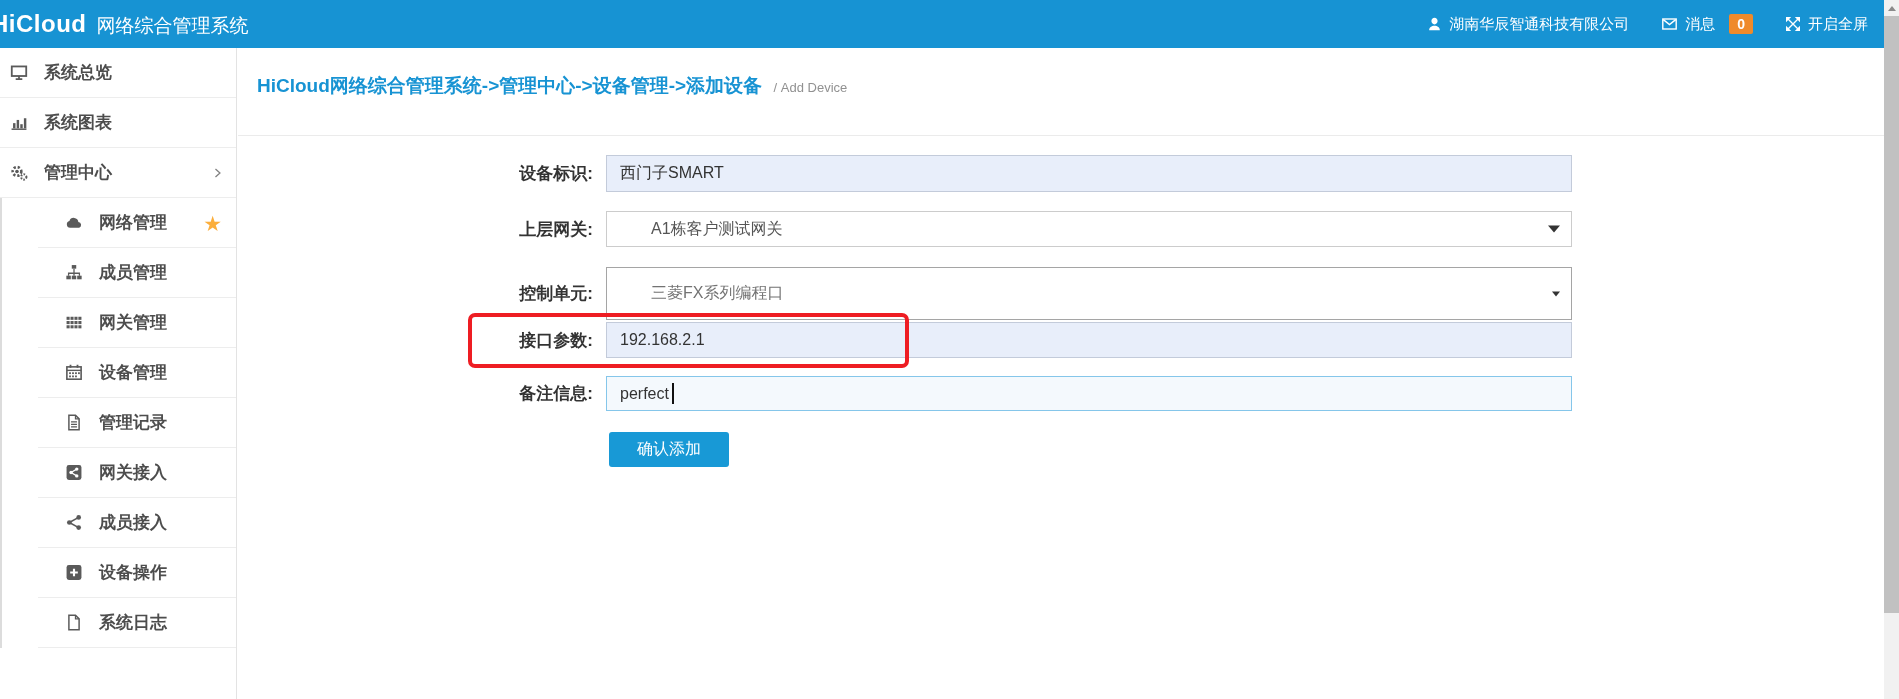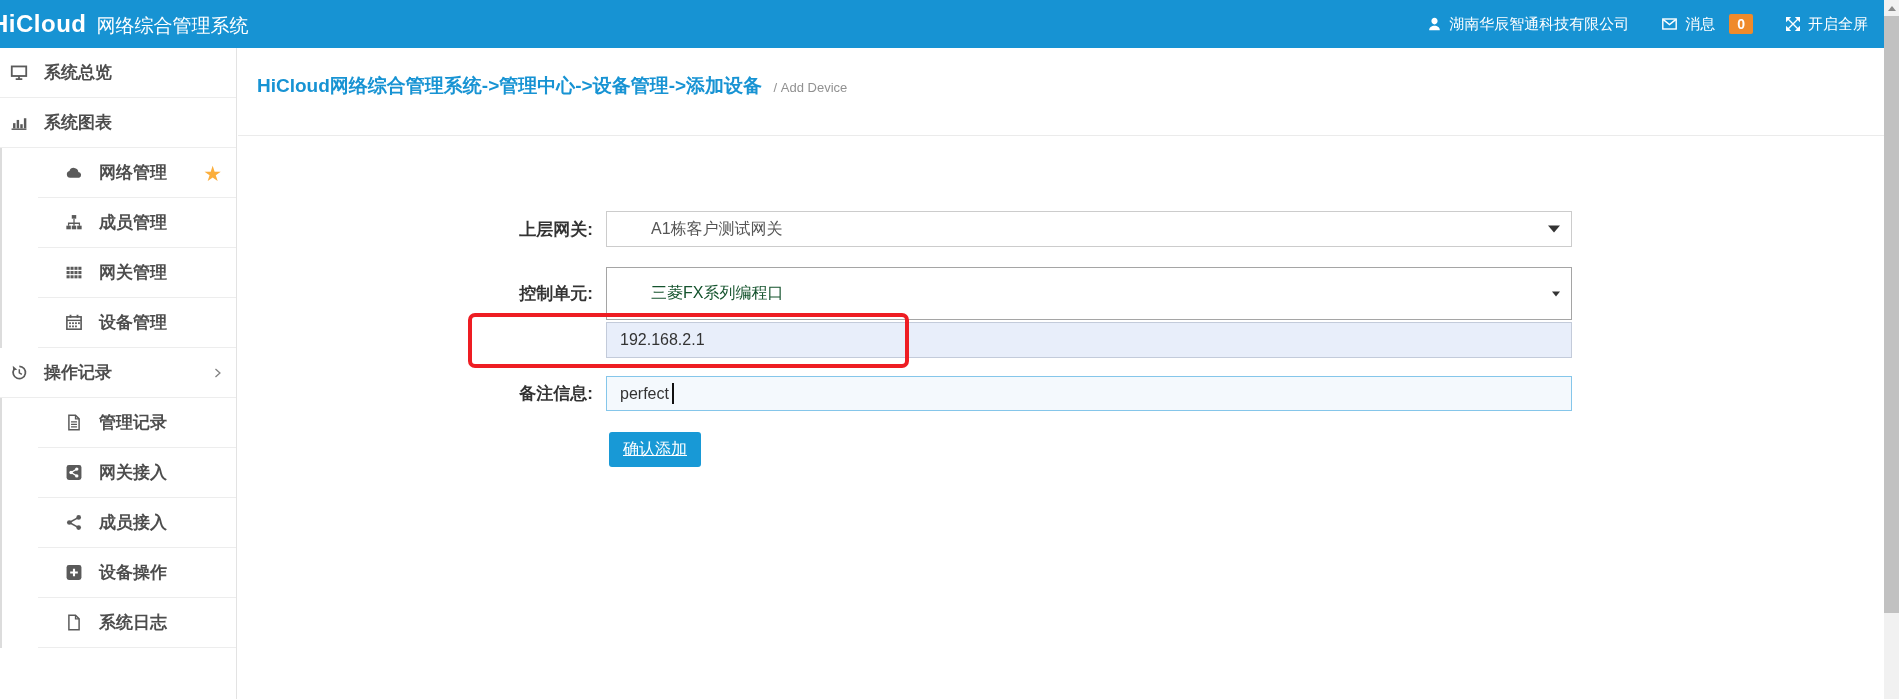--- a/index.html
+++ b/index.html
@@ -41,28 +41,28 @@
   .header-line { position:absolute; left:0; top:87px; width:100%; height:0; border-top:1px solid #ebebeb; }
 
   .frow { position:absolute; left:0; width:1340px; }
   .flabel { position:absolute; left:0; top:0; width:355px; height:100%; text-align:right; font-weight:bold; font-size:17px; color:#333; display:flex; align-items:center; justify-content:flex-end; }
   .finput, .fselect { position:absolute; left:368px; top:0; width:966px; height:100%; font-size:16px; color:#333; padding:0 13px; font-family:"Liberation Sans","DejaVu Sans",sans-serif; }
   .finput { border:1px solid #c3cbda; background:#e8eefa; outline:none; }
   .finput.focused { background:#f4f9fd; border:1px solid #85c6ea; }
   .fselect { background:#fff; border:1px solid #cccccc; display:flex; align-items:center; cursor:pointer;padding-left:44px; }
   .fselect.darker { border:1px solid #a5a5a5; }
   .fselect .sel-text { color:#555; }
-  .fselect.darker .sel-text { color:#14532d; }
+  .fselect.darker .sel-text { color:#737373; }
   .caret-down { position:absolute; right:11px; top:50%; transform:translateY(-50%); width:0; height:0; border-left:6px solid transparent; border-right:6px solid transparent; border-top:7px solid #333; }
   .caret-down.small { border-left:4px solid transparent; border-right:4px solid transparent; border-top:5px solid #333; }
   .text-caret { position:absolute; left:434px; top:7px; width:1.5px; height:21px; background:#111; }
 
   .red-box { position:absolute; left:230px; top:265px; width:441px; height:55px; border:4px solid #ee1d23; border-radius:7px; z-index:4; pointer-events:none; }
 
-  .submit-btn { position:absolute; left:371px; top:384px; width:92px; height:35px; background:#1899d6; color:#fff; border:none; font-size:16px; font-family:"Liberation Sans","DejaVu Sans",sans-serif; border-radius:3px; cursor:pointer;text-decoration:underline; }
+  .submit-btn { position:absolute; left:371px; top:384px; width:120px; height:35px; background:#1899d6; color:#fff; border:none; font-size:16px; font-family:"Liberation Sans","DejaVu Sans",sans-serif; border-radius:3px; cursor:pointer; }
 
   svg { display:block; }
 </style>
 </head>
 <body>
 
 <div class="page">
 
   <div class="topbar">
     <div class="brand">
@@ -118,20 +118,35 @@
             <path d="M1 14.3h14" stroke="currentColor" stroke-width="1.4"></path>
             <rect x="2.4" y="8.6" width="2.3" height="4.9" fill="currentColor"></rect>
             <rect x="5.8" y="5.6" width="2.3" height="7.9" fill="currentColor"></rect>
             <rect x="9.2" y="9.6" width="2.3" height="3.9" fill="currentColor"></rect>
             <rect x="12.6" y="4" width="2.3" height="9.5" fill="currentColor"></rect>
           </svg>
       </span>
       <span class="s-label">系统图表</span>
     </div>
 
+    <div class="side-item lvl1">
+      <span class="s-icon">
+        <svg width="18" height="17" viewBox="0 0 16 16">
+            <circle cx="6.1" cy="7" r="4.1" fill="none" stroke="currentColor" stroke-width="2.4" stroke-dasharray="2.1 1.8"></circle>
+            <circle cx="6.1" cy="7" r="1.7" fill="currentColor"></circle>
+            <circle cx="12.5" cy="12.2" r="2.5" fill="none" stroke="currentColor" stroke-width="1.9" stroke-dasharray="1.5 1.3"></circle>
+          </svg>
+      </span>
+      <span class="s-label">管理中心</span>
+      <span class="chev">
+        <svg width="13" height="14" viewBox="0 0 16 16">
+            <path d="M5.5 3L11 8l-5.5 5" fill="none" stroke="#828282" stroke-width="1.6"></path>
+          </svg>
+      </span>
+    </div>
 
     <div class="side-group">
       <div class="side-item">
         <span class="s-icon">
           <svg width="18" height="17" viewBox="0 0 16 16">
               <path d="M12.9 13H4.3a3.2 3.2 0 01-.6-6.3 4.3 4.3 0 018.4.9A2.8 2.8 0 0112.9 13z" fill="currentColor"></path>
             </svg>
         </span>
         <span class="s-label">网络管理</span>
         <span class="star">★</span>
@@ -183,35 +198,20 @@
                 <rect x="3.4" y="10.8" width="1.7" height="1.7"></rect>
                 <rect x="6.2" y="10.8" width="1.7" height="1.7"></rect>
                 <rect x="9" y="10.8" width="1.7" height="1.7"></rect>
               </g>
             </svg>
         </span>
         <span class="s-label">设备管理</span>
       </div>
     </div>
 
-    <div class="side-item lvl1">
-      <span class="s-icon">
-        <svg width="18" height="17" viewBox="0 0 16 16">
-            <path d="M8.3 2.2a5.8 5.8 0 11-5 2.8" fill="none" stroke="currentColor" stroke-width="1.6"></path>
-            <path d="M2.1 1.6l.4 4.2 3.9-.5z" fill="currentColor"></path>
-            <path d="M8.3 4.9v3.4l2.4 1.4" fill="none" stroke="currentColor" stroke-width="1.4"></path>
-          </svg>
-      </span>
-      <span class="s-label">操作记录</span>
-      <span class="chev">
-        <svg width="13" height="14" viewBox="0 0 16 16">
-            <path d="M5.5 3L11 8l-5.5 5" fill="none" stroke="#828282" stroke-width="1.6"></path>
-          </svg>
-      </span>
-    </div>
 
     <div class="side-group">
       <div class="side-item">
         <span class="s-icon">
           <svg width="18" height="17" viewBox="0 0 16 16">
               <path d="M3.2 1.2h6.2l3.4 3.4v10.2H3.2z" fill="none" stroke="currentColor" stroke-width="1.4"></path>
               <path d="M9.4 1.2v3.4h3.4" fill="none" stroke="currentColor" stroke-width="1.2"></path>
               <path d="M5.2 7.4h5.6M5.2 9.8h5.6M5.2 12.2h5.6" stroke="currentColor" stroke-width="1.2"></path>
             </svg>
         </span>
@@ -263,38 +263,43 @@
   </div>
 
   <div class="main">
 
     <div class="breadcrumb">
       <span class="bc-path">HiCloud网络综合管理系统-&gt;管理中心-&gt;设备管理-&gt;添加设备</span>
       <span class="bc-suffix">/ Add Device</span>
     </div>
     <div class="header-line"></div>
 
+    <div class="frow" style="top:107px;height:37px;">
+      <label class="flabel">设备标识:</label>
+      <input class="finput" value="西门子SMART" style="">
+    </div>
 
     <div class="frow" style="top:163px;height:36px;">
       <label class="flabel">上层网关:</label>
       <div class="fselect">
         <span class="sel-text">A1栋客户测试网关</span>
         <span class="caret-down"></span>
       </div>
     </div>
 
     <div class="frow" style="top:219px;height:53px;">
       <label class="flabel">控制单元:</label>
       <div class="fselect darker">
         <span class="sel-text">三菱FX系列编程口</span>
         <span class="caret-down small"></span>
       </div>
     </div>
 
     <div class="frow" style="top:274px;height:36px;">
+      <label class="flabel">接口参数:</label>
       <input class="finput" value="192.168.2.1" style="">
     </div>
     <div class="red-box"></div>
 
     <div class="frow" style="top:328px;height:35px;">
       <label class="flabel">备注信息:</label>
       <input class="finput focused" value="perfect" style="">
       <span class="text-caret"></span>
     </div>
 

